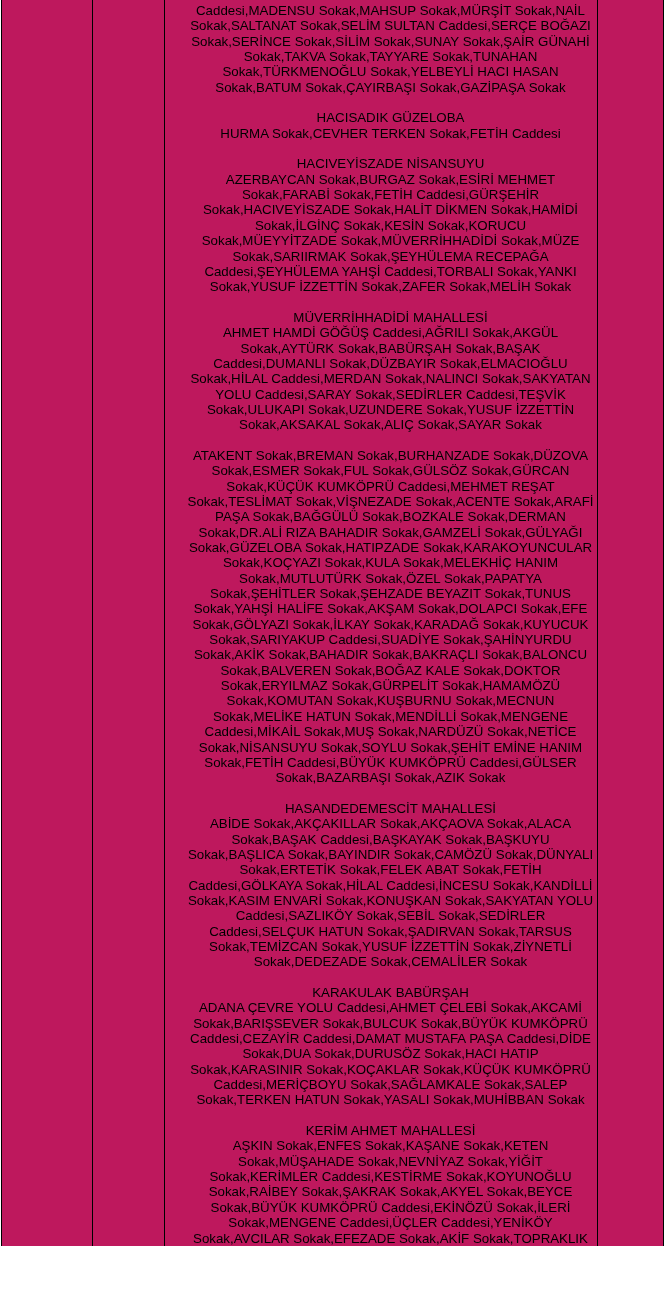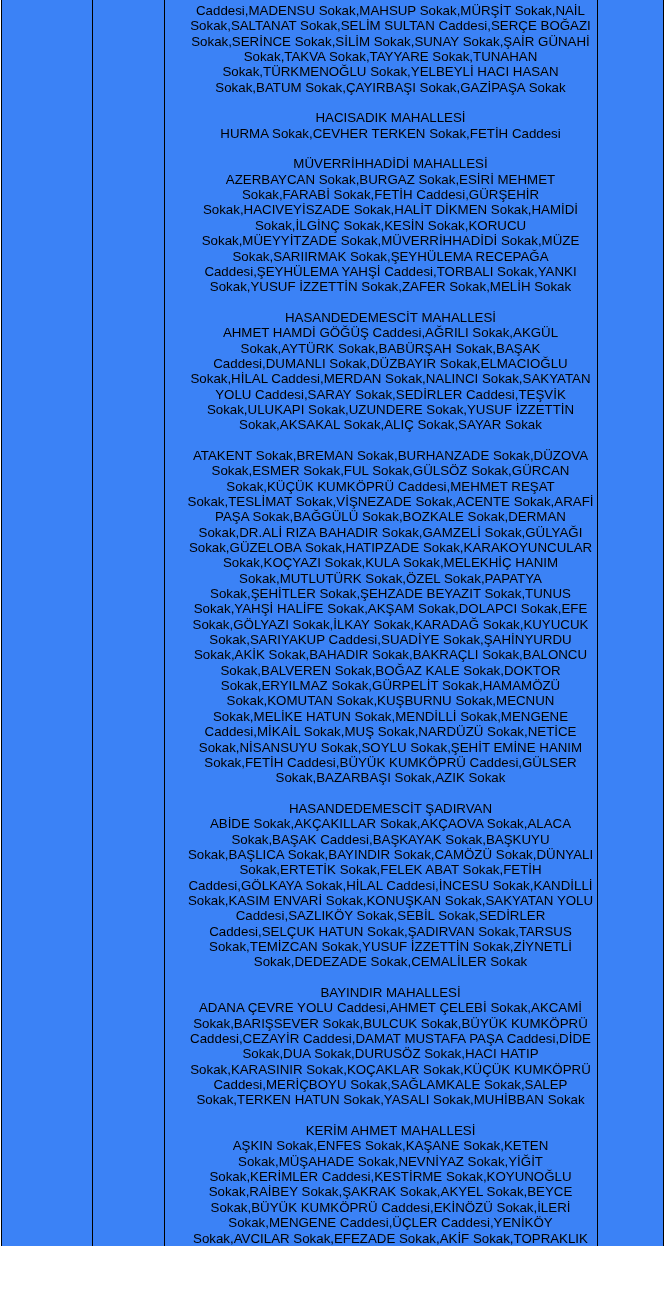--- a/index.html
+++ b/index.html
@@ -20,21 +20,21 @@
     top: 0;
     width: 666px;
     height: 1246px;
   }
   .cell {
     position: absolute;
     top: 0;
     height: 1246px;
     box-sizing: border-box;
     border-left: 1px solid #000000;
-    background: #3b82f6;
+    background: #be185d;
     padding-left: 19px;
   }
   .cell-1 { left: 1px;   width: 91px; }
   .cell-2 { left: 92px;  width: 72px; }
   .cell-3 { left: 164px; width: 433px; overflow: hidden; }
   .cell-4 { left: 597px; width: 67px; border-right: 1px solid #000000; }
 
   .street-content {
     padding: 3px 3px 0 3px;
     font-family: "Liberation Sans", sans-serif;
@@ -60,40 +60,40 @@
 <div class="page">
   <div class="table-row">
     <div class="cell cell-1"></div>
     <div class="cell cell-2"></div>
     <div class="cell cell-3">
       <div class="street-content">
           <div class="section">
             <div class="section-streets">Caddesi,MADENSU Sokak,MAHSUP Sokak,MÜRŞİT Sokak,NAİL Sokak,SALTANAT Sokak,SELİM SULTAN Caddesi,SERÇE BOĞAZI Sokak,SERİNCE Sokak,SİLİM Sokak,SUNAY Sokak,ŞAİR GÜNAHİ Sokak,TAKVA Sokak,TAYYARE Sokak,TUNAHAN Sokak,TÜRKMENOĞLU Sokak,YELBEYLİ HACI HASAN Sokak,BATUM Sokak,ÇAYIRBAŞI Sokak,GAZİPAŞA Sokak</div>
           </div>
           <div class="section">
-            <div class="section-title">HACISADIK MAHALLESİ</div>
+            <div class="section-title">HACISADIK GÜZELOBA</div>
             <div class="section-streets">HURMA Sokak,CEVHER TERKEN Sokak,FETİH Caddesi</div>
           </div>
           <div class="section">
-            <div class="section-title">MÜVERRİHHADİDİ MAHALLESİ</div>
+            <div class="section-title">HACIVEYİSZADE NİSANSUYU</div>
             <div class="section-streets">AZERBAYCAN Sokak,BURGAZ Sokak,ESİRİ MEHMET Sokak,FARABİ Sokak,FETİH Caddesi,GÜRŞEHİR Sokak,HACIVEYİSZADE Sokak,HALİT DİKMEN Sokak,HAMİDİ Sokak,İLGİNÇ Sokak,KESİN Sokak,KORUCU Sokak,MÜEYYİTZADE Sokak,MÜVERRİHHADİDİ Sokak,MÜZE Sokak,SARIIRMAK Sokak,ŞEYHÜLEMA RECEPAĞA Caddesi,ŞEYHÜLEMA YAHŞİ Caddesi,TORBALI Sokak,YANKI Sokak,YUSUF İZZETTİN Sokak,ZAFER Sokak,MELİH Sokak</div>
           </div>
           <div class="section">
-            <div class="section-title">HASANDEDEMESCİT MAHALLESİ</div>
+            <div class="section-title">MÜVERRİHHADİDİ MAHALLESİ</div>
             <div class="section-streets">AHMET HAMDİ GÖĞÜŞ Caddesi,AĞRILI Sokak,AKGÜL Sokak,AYTÜRK Sokak,BABÜRŞAH Sokak,BAŞAK Caddesi,DUMANLI Sokak,DÜZBAYIR Sokak,ELMACIOĞLU Sokak,HİLAL Caddesi,MERDAN Sokak,NALINCI Sokak,SAKYATAN YOLU Caddesi,SARAY Sokak,SEDİRLER Caddesi,TEŞVİK Sokak,ULUKAPI Sokak,UZUNDERE Sokak,YUSUF İZZETTİN Sokak,AKSAKAL Sokak,ALIÇ Sokak,SAYAR Sokak</div>
           </div>
           <div class="section">
             <div class="section-streets">ATAKENT Sokak,BREMAN Sokak,BURHANZADE Sokak,DÜZOVA Sokak,ESMER Sokak,FUL Sokak,GÜLSÖZ Sokak,GÜRCAN Sokak,KÜÇÜK KUMKÖPRÜ Caddesi,MEHMET REŞAT Sokak,TESLİMAT Sokak,VİŞNEZADE Sokak,ACENTE Sokak,ARAFİ PAŞA Sokak,BAĞGÜLÜ Sokak,BOZKALE Sokak,DERMAN Sokak,DR.ALİ RIZA BAHADIR Sokak,GAMZELİ Sokak,GÜLYAĞI Sokak,GÜZELOBA Sokak,HATIPZADE Sokak,KARAKOYUNCULAR Sokak,KOÇYAZI Sokak,KULA Sokak,MELEKHİÇ HANIM Sokak,MUTLUTÜRK Sokak,ÖZEL Sokak,PAPATYA Sokak,ŞEHİTLER Sokak,ŞEHZADE BEYAZIT Sokak,TUNUS Sokak,YAHŞİ HALİFE Sokak,AKŞAM Sokak,DOLAPCI Sokak,EFE Sokak,GÖLYAZI Sokak,İLKAY Sokak,KARADAĞ Sokak,KUYUCUK Sokak,SARIYAKUP Caddesi,SUADİYE Sokak,ŞAHİNYURDU Sokak,AKİK Sokak,BAHADIR Sokak,BAKRAÇLI Sokak,BALONCU Sokak,BALVEREN Sokak,BOĞAZ KALE Sokak,DOKTOR Sokak,ERYILMAZ Sokak,GÜRPELİT Sokak,HAMAMÖZÜ Sokak,KOMUTAN Sokak,KUŞBURNU Sokak,MECNUN Sokak,MELİKE HATUN Sokak,MENDİLLİ Sokak,MENGENE Caddesi,MİKAİL Sokak,MUŞ Sokak,NARDÜZÜ Sokak,NETİCE Sokak,NİSANSUYU Sokak,SOYLU Sokak,ŞEHİT EMİNE HANIM Sokak,FETİH Caddesi,BÜYÜK KUMKÖPRÜ Caddesi,GÜLSER Sokak,BAZARBAŞI Sokak,AZIK Sokak</div>
           </div>
           <div class="section">
-            <div class="section-title">HASANDEDEMESCİT ŞADIRVAN</div>
+            <div class="section-title">HASANDEDEMESCİT MAHALLESİ</div>
             <div class="section-streets">ABİDE Sokak,AKÇAKILLAR Sokak,AKÇAOVA Sokak,ALACA Sokak,BAŞAK Caddesi,BAŞKAYAK Sokak,BAŞKUYU Sokak,BAŞLICA Sokak,BAYINDIR Sokak,CAMÖZÜ Sokak,DÜNYALI Sokak,ERTETİK Sokak,FELEK ABAT Sokak,FETİH Caddesi,GÖLKAYA Sokak,HİLAL Caddesi,İNCESU Sokak,KANDİLLİ Sokak,KASIM ENVARİ Sokak,KONUŞKAN Sokak,SAKYATAN YOLU Caddesi,SAZLIKÖY Sokak,SEBİL Sokak,SEDİRLER Caddesi,SELÇUK HATUN Sokak,ŞADIRVAN Sokak,TARSUS Sokak,TEMİZCAN Sokak,YUSUF İZZETTİN Sokak,ZİYNETLİ Sokak,DEDEZADE Sokak,CEMALİLER Sokak</div>
           </div>
           <div class="section">
-            <div class="section-title">BAYINDIR MAHALLESİ</div>
+            <div class="section-title">KARAKULAK BABÜRŞAH</div>
             <div class="section-streets">ADANA ÇEVRE YOLU Caddesi,AHMET ÇELEBİ Sokak,AKCAMİ Sokak,BARIŞSEVER Sokak,BULCUK Sokak,BÜYÜK KUMKÖPRÜ Caddesi,CEZAYİR Caddesi,DAMAT MUSTAFA PAŞA Caddesi,DİDE Sokak,DUA Sokak,DURUSÖZ Sokak,HACI HATIP Sokak,KARASINIR Sokak,KOÇAKLAR Sokak,KÜÇÜK KUMKÖPRÜ Caddesi,MERİÇBOYU Sokak,SAĞLAMKALE Sokak,SALEP Sokak,TERKEN HATUN Sokak,YASALI Sokak,MUHİBBAN Sokak</div>
           </div>
           <div class="section">
             <div class="section-title">KERİM AHMET MAHALLESİ</div>
             <div class="section-streets">AŞKIN Sokak,ENFES Sokak,KAŞANE Sokak,KETEN Sokak,MÜŞAHADE Sokak,NEVNİYAZ Sokak,YİĞİT Sokak,KERİMLER Caddesi,KESTİRME Sokak,KOYUNOĞLU Sokak,RAİBEY Sokak,ŞAKRAK Sokak,AKYEL Sokak,BEYCE Sokak,BÜYÜK KUMKÖPRÜ Caddesi,EKİNÖZÜ Sokak,İLERİ Sokak,MENGENE Caddesi,ÜÇLER Caddesi,YENİKÖY Sokak,AVCILAR Sokak,EFEZADE Sokak,AKİF Sokak,TOPRAKLIK Caddesi,ARITAŞ Sokak,BALAMİR Sokak,BÜYÜKDENİZ Sokak,HİLALİ Sokak,MAHMUT DEDE Sokak,MİNARE Sokak,MURASSA Sokak,TOPRAKLIK CAMİ Sokak,ZÜHRE Sokak,ESKİYOL Sokak,ARAPSU Sokak,GÖLKÖYLÜ Sokak,HACI ÖMERLER Sokak,HAMİT EFENDİ Sokak,SARIYAKUP Caddesi,YAZLIK Sokak,YENİÇERİ Sokak,MEVLEVİ ÜÇLER Sokak,BEŞER</div>
           </div>
         </div>
     </div>
     <div class="cell cell-4"></div>
   </div>

